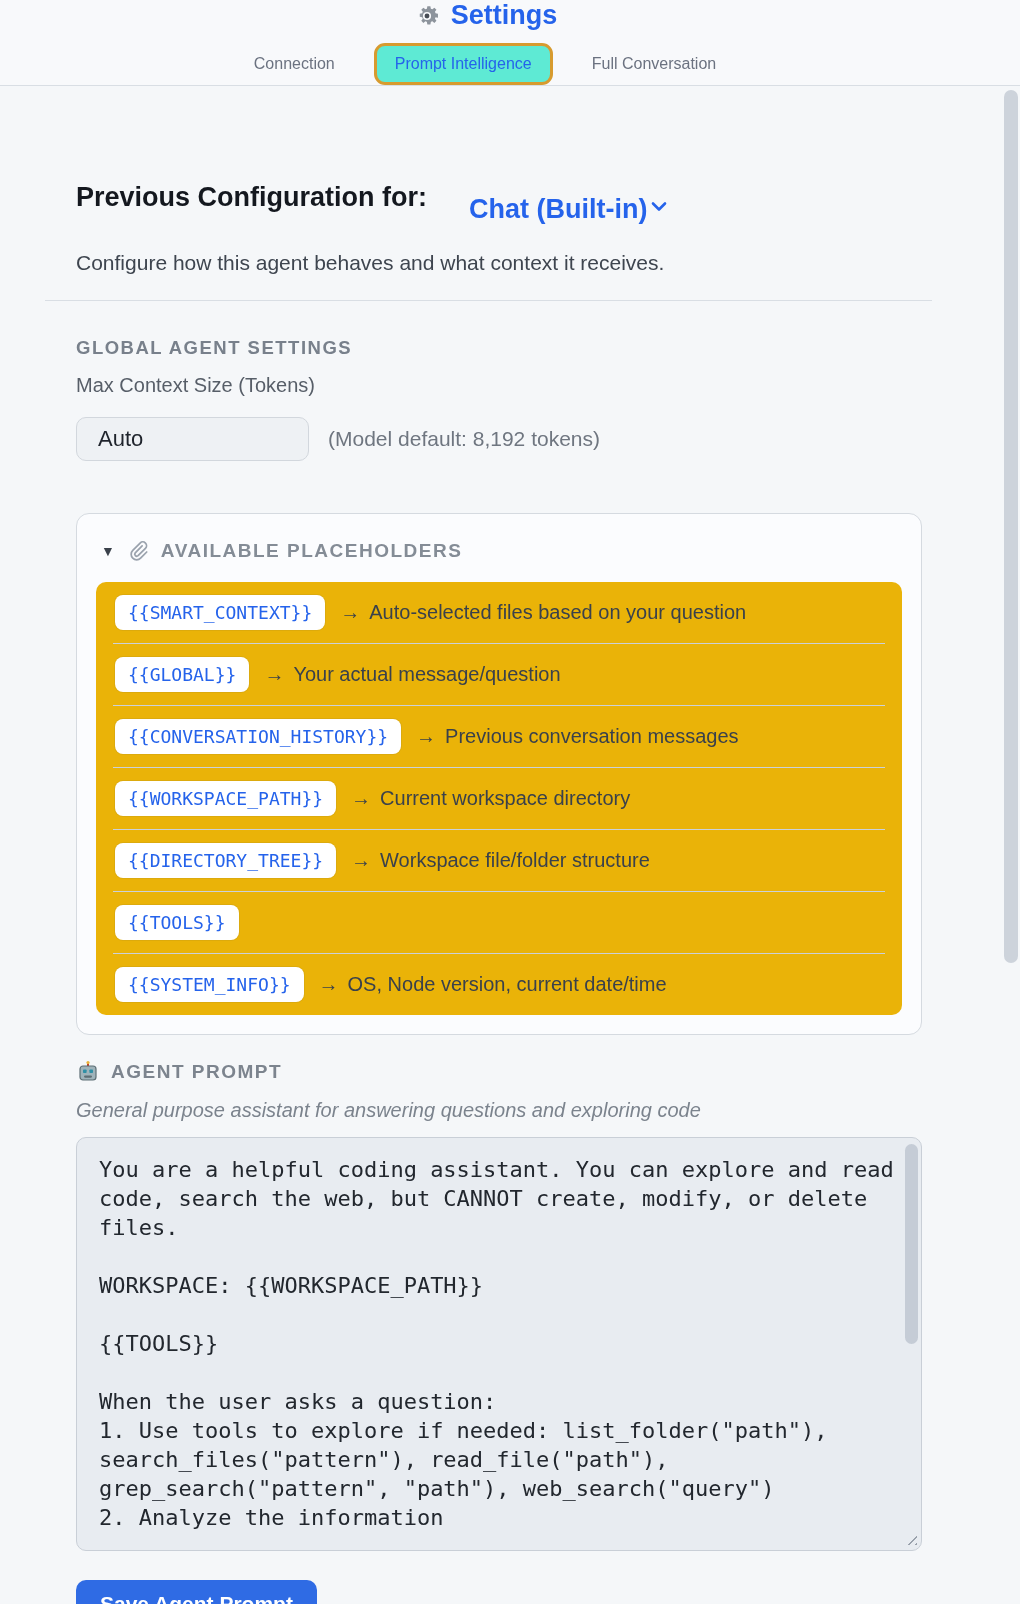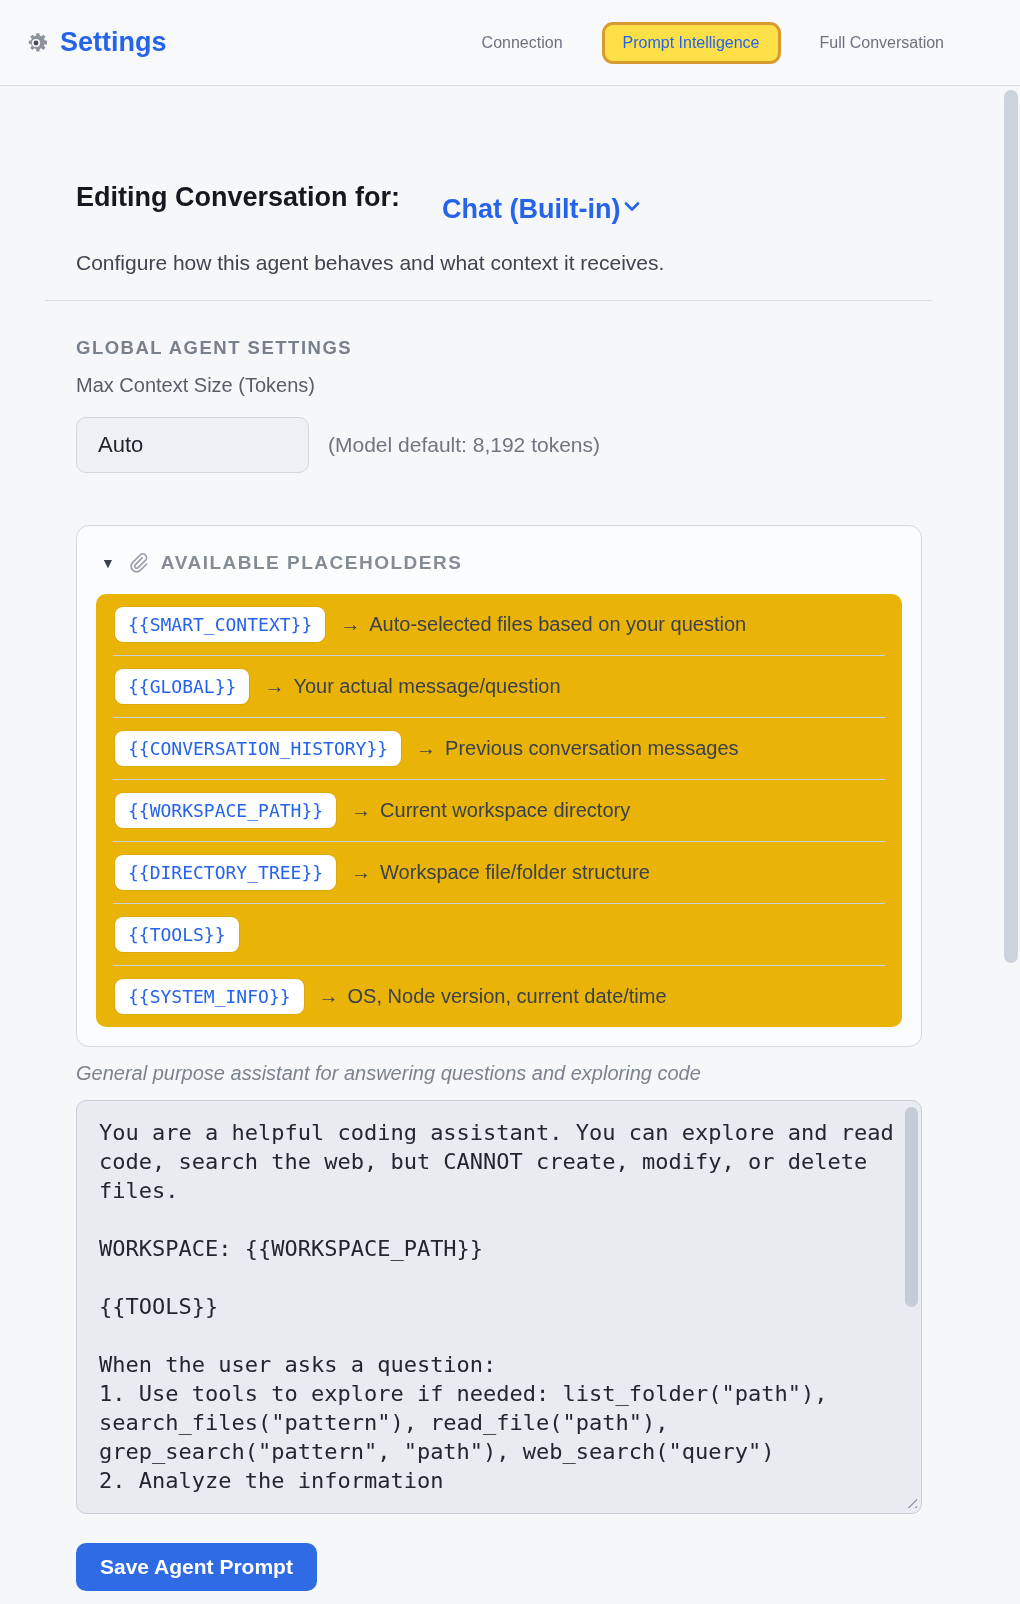--- a/index.html
+++ b/index.html
@@ -11,36 +11,37 @@
     position:relative;
   }
   
   .topbar {
     height:86px;
     background:#f8f9fb;
     border-bottom:1px solid #d9dee4;
     display:flex;
     align-items:center;
     padding:0 72px 0 22px;
+    flex-direction:column;
   }
   .app-title {
     display:flex; align-items:center; gap:10px;
     font-size:27px; font-weight:bold; color:#2563eb;
     flex:0 0 auto;
   }
   .topbar .spacer { flex:1 1 auto; }
   .tabs { display:flex; align-items:center; gap:35px; }
   .tab {
     background:none; border:none; cursor:pointer;
     font-family:"Liberation Sans", sans-serif;
     font-size:16px; color:#6b7280; padding:9px 4px;
   }
   .tab.active {
     color:#2563eb;
-    background:#fde047;
+    background:#5eead4;
     border:3px solid #d79b2f;
     border-radius:11px;
     padding:9px 18px;
   }
   
   .content { padding:84px 98px 0 76px; }
   .config-head { display:flex; align-items:center; gap:42px; }
   .config-title { font-size:27px; font-weight:bold; color:#14181f; }
   .agent-select {
     display:flex; align-items:flex-start; 
@@ -54,21 +55,21 @@
     margin:25px -10px 0 -31px;
   }
   .section-label {
     margin-top:36px;
     font-size:18.5px; font-weight:bold; letter-spacing:1.5px;
     color:#78808b;
   }
   .field-label { margin-top:15px; font-size:20px; color:#575e68; }
   .field-row { margin-top:20px; display:flex; align-items:center; gap:19px; }
   .ctx-input {
-    width:233px; height:56px;
+    width:233px; height:44px;
     background:#eef1f4;
     border:1px solid #d2d7dd;
     border-radius:10px;
     padding:0 21px;
     font-family:"Liberation Sans", sans-serif;
     font-size:22px; color:#1f242c;
   }
   .field-hint { font-size:21px; color:#6f7680; }
   
   .ph-card {
@@ -176,21 +177,21 @@
   <nav class="tabs">
     <button class="tab">Connection</button>
     <button class="tab active">Prompt Intelligence</button>
     <button class="tab">Full Conversation</button>
   </nav>
 </div>
 
 <div class="content">
 
   <div class="config-head">
-    <span class="config-title">Editing Conversation for:</span>
+    <span class="config-title">Previous Configuration for:</span>
     <button class="agent-select">
       <span>Chat (Built-in)</span>
       <span>
         <svg class="icon-svg" width="24" height="24" viewBox="0 0 24 24">
           <path d="M6 9.5 12 15.5 18 9.5" fill="none" stroke="#2563eb" stroke-width="2.6" stroke-linecap="round" stroke-linejoin="round"></path>
         </svg>
       </span>
     </button>
   </div>
   <div class="config-sub">Configure how this agent behaves and what context it receives.</div>
@@ -241,20 +242,33 @@
         <button class="ph-chip">{{TOOLS}}</button>
       </div>
       <div class="ph-row">
         <button class="ph-chip">{{SYSTEM_INFO}}</button>
         <span class="ph-desc"><span class="ph-arrow">→</span><span>OS, Node version, current date/time</span></span>
       </div>
     </div>
   </div>
 
   
+  <div class="ap-head">
+    <span>
+      <svg class="icon-svg" width="24" height="24" viewBox="0 0 24 24">
+        <line x1="12" y1="3" x2="12" y2="6" stroke="#c0392b" stroke-width="2"></line>
+        <circle cx="12" cy="2.6" r="1.6" fill="#e8b23a"></circle>
+        <rect x="4" y="6" width="16" height="14" rx="3" fill="#9fb3ba" stroke="#5d6e74" stroke-width="1.2"></rect>
+        <rect x="7" y="9.5" width="3.6" height="3.6" rx="0.8" fill="#2f8fa5"></rect>
+        <rect x="13.4" y="9.5" width="3.6" height="3.6" rx="0.8" fill="#2f8fa5"></rect>
+        <rect x="8" y="15.5" width="8" height="2.2" rx="1.1" fill="#5d6e74"></rect>
+      </svg>
+    </span>
+    <span class="ap-title">AGENT PROMPT</span>
+  </div>
   <div class="ap-desc">General purpose assistant for answering questions and exploring code</div>
 
   <div class="ta-wrap">
     <textarea class="prompt-ta" spellcheck="false" style="">You are a helpful coding assistant. You can explore and read code, search the web, but CANNOT create, modify, or delete files.
 
 WORKSPACE: {{WORKSPACE_PATH}}
 
 {{TOOLS}}
 
 When the user asks a question:

